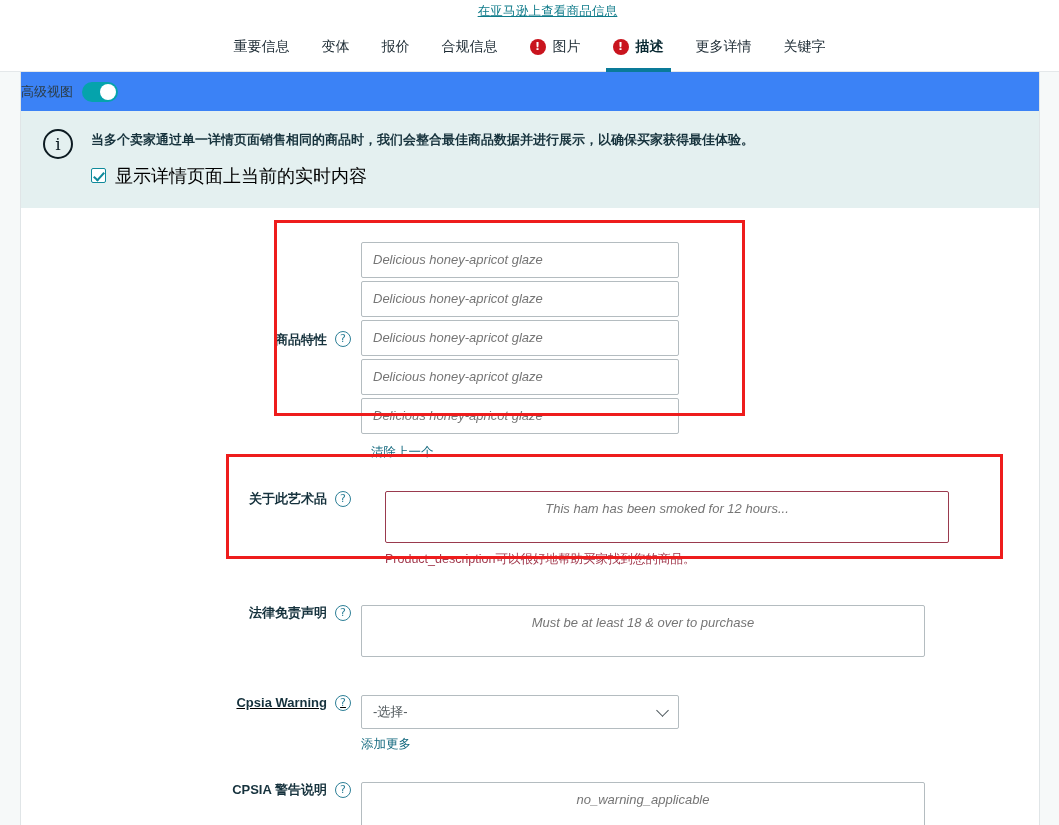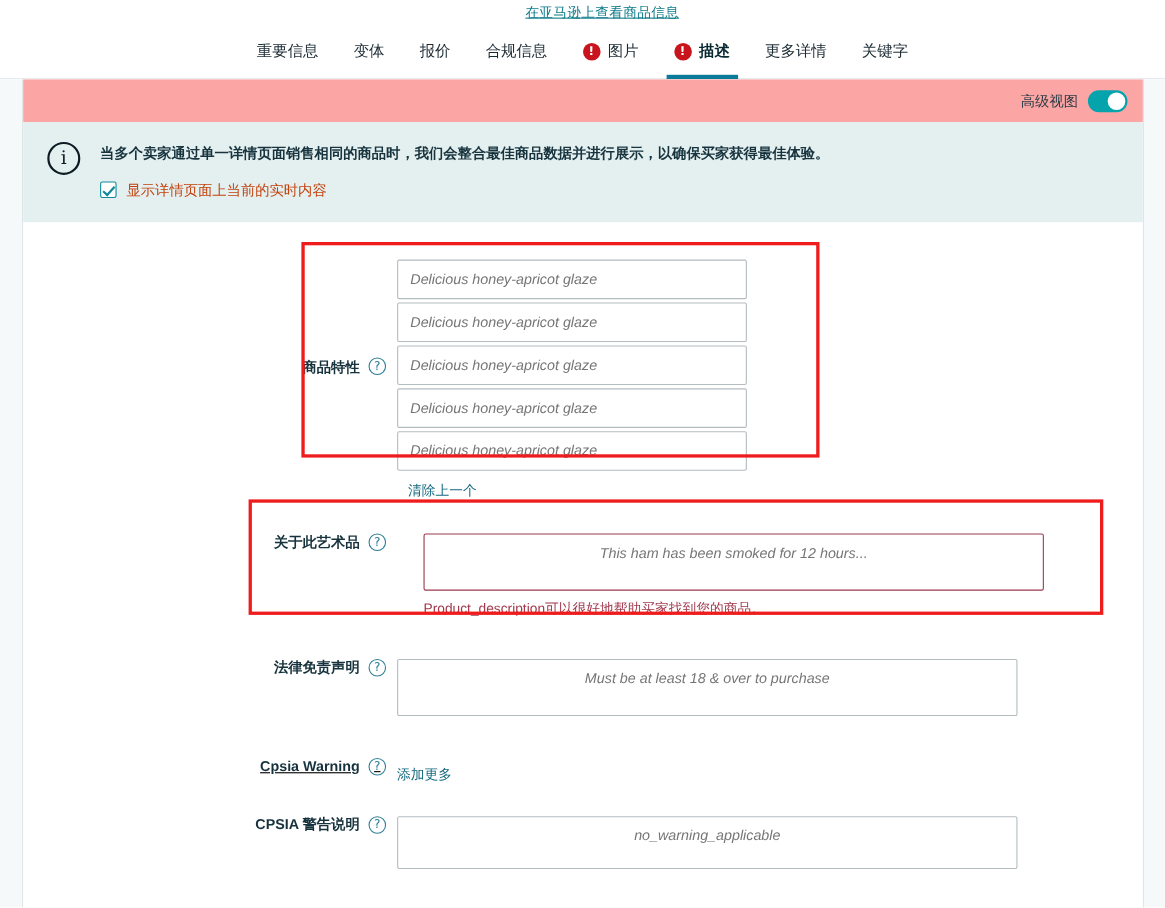--- a/index.html
+++ b/index.html
@@ -83,24 +83,23 @@
     border-left: 1px solid #e0e5e7;
     border-right: 1px solid #e0e5e7;
     overflow: hidden;
   }
 
   
   .adv-row {
     height: 39px;
     display: flex;
     align-items: center;
-    justify-content: flex-end;
     padding-right: 14px;
     gap: 9px;
-    background: #fca5a5;
+    background: #3b82f6;
   }
   .adv-label { font-size: 13px; color: #2b3c45; }
   .toggle {
     width: 36px; height: 20px;
     border-radius: 10px;
     background: #05a3ac;
     position: relative;
     cursor: pointer;
     flex: 0 0 auto;
   }
@@ -155,21 +154,21 @@
   }
   .chk::after {
     content: "";
     position: absolute;
     left: 4px; top: 0.5px;
     width: 4px; height: 9px;
     border: solid #0f8a9b;
     border-width: 0 2px 2px 0;
     transform: rotate(42deg);
   }
-  .chk-label { font-size: 13px; color: #c2410c; }
+  .chk-label { font-size: 18px; color: #000000; }
 
   
   .form-area { position: relative; padding-top: 6px; }
 
   .field-row {
     display: flex;
     align-items: flex-start;
     position: relative;
   }
   .fld-label {
@@ -380,20 +379,24 @@
           <textarea class="txt-area" placeholder="Must be at least 18 &amp; over to purchase" style=""></textarea>
         </div>
       </div>
 
       <div class="field-row" style="margin-top:38px;text-decoration:underline;">
         <div class="fld-label">
           <span>Cpsia Warning</span>
           <span class="q-icon">?</span>
         </div>
         <div class="fld-control">
+          <div class="sel-wrap">
+            <select class="sel" id="cpsia-select"><option value="-选择-">-选择-</option></select>
+            <span class="sel-arrow"></span>
+          </div>
           <a class="sublink">添加更多</a>
         </div>
       </div>
 
       <div class="field-row" style="margin-top:29px;">
         <div class="fld-label">
           <span>CPSIA 警告说明</span>
           <span class="q-icon">?</span>
         </div>
         <div class="fld-control">

